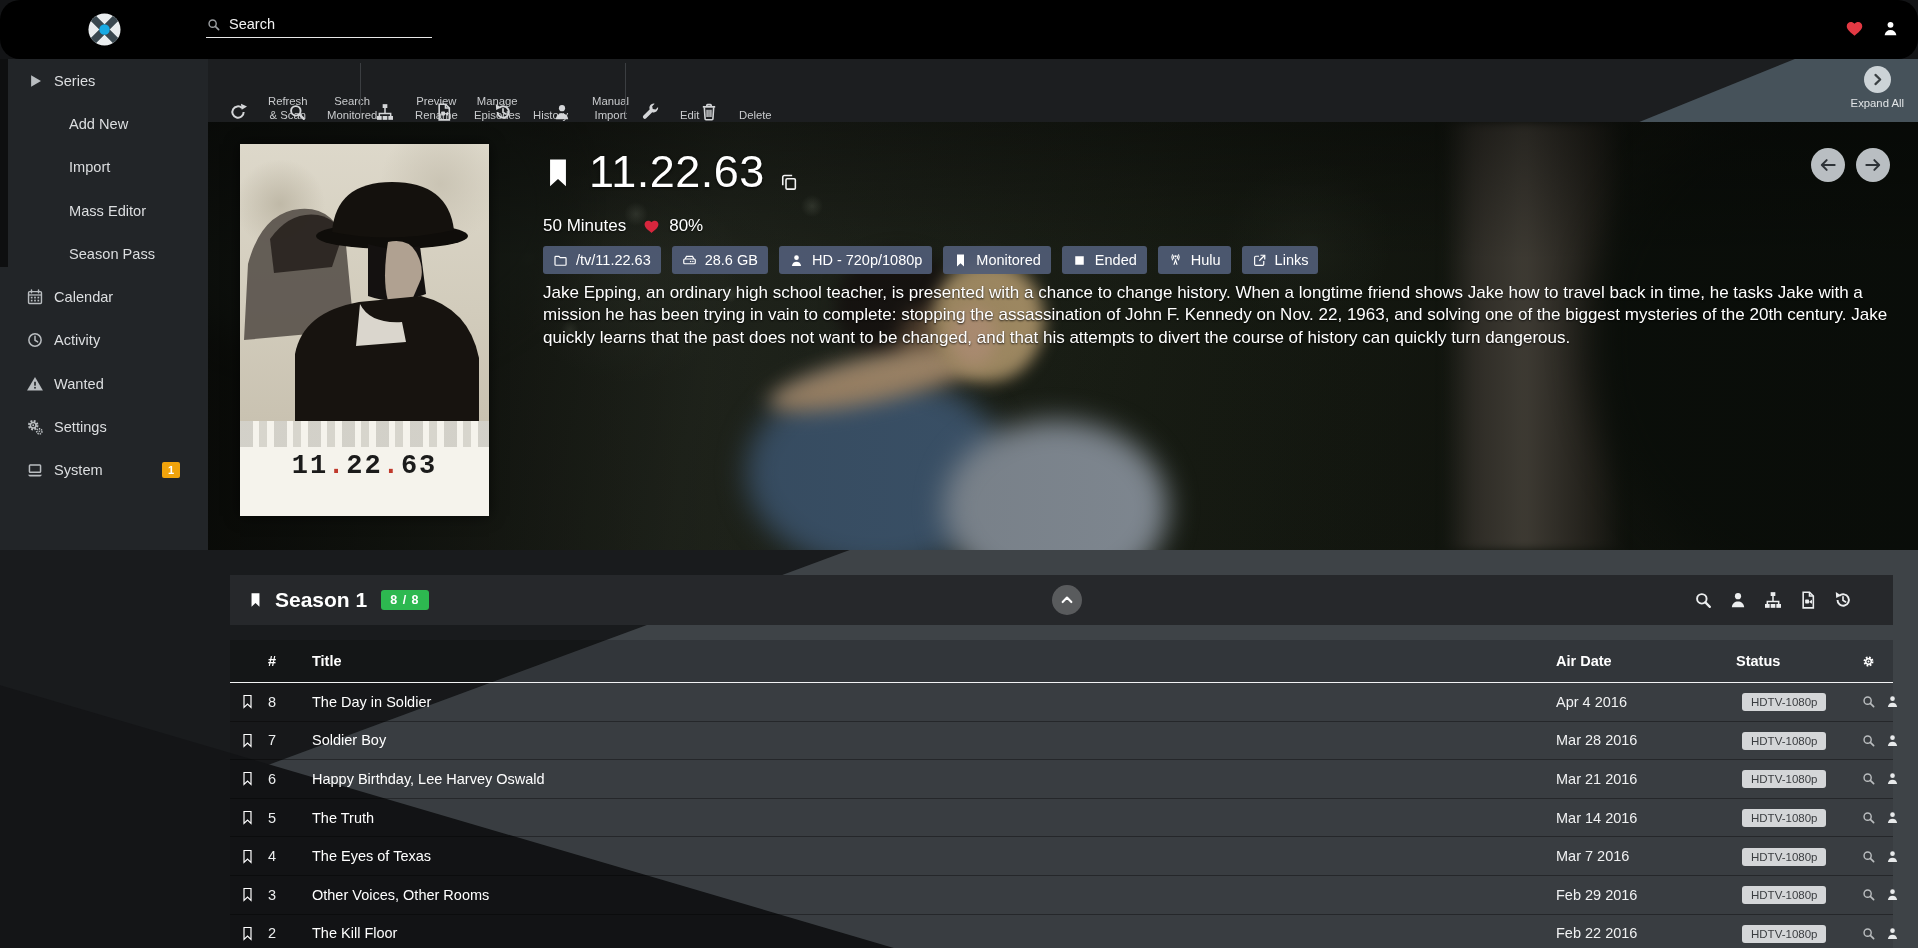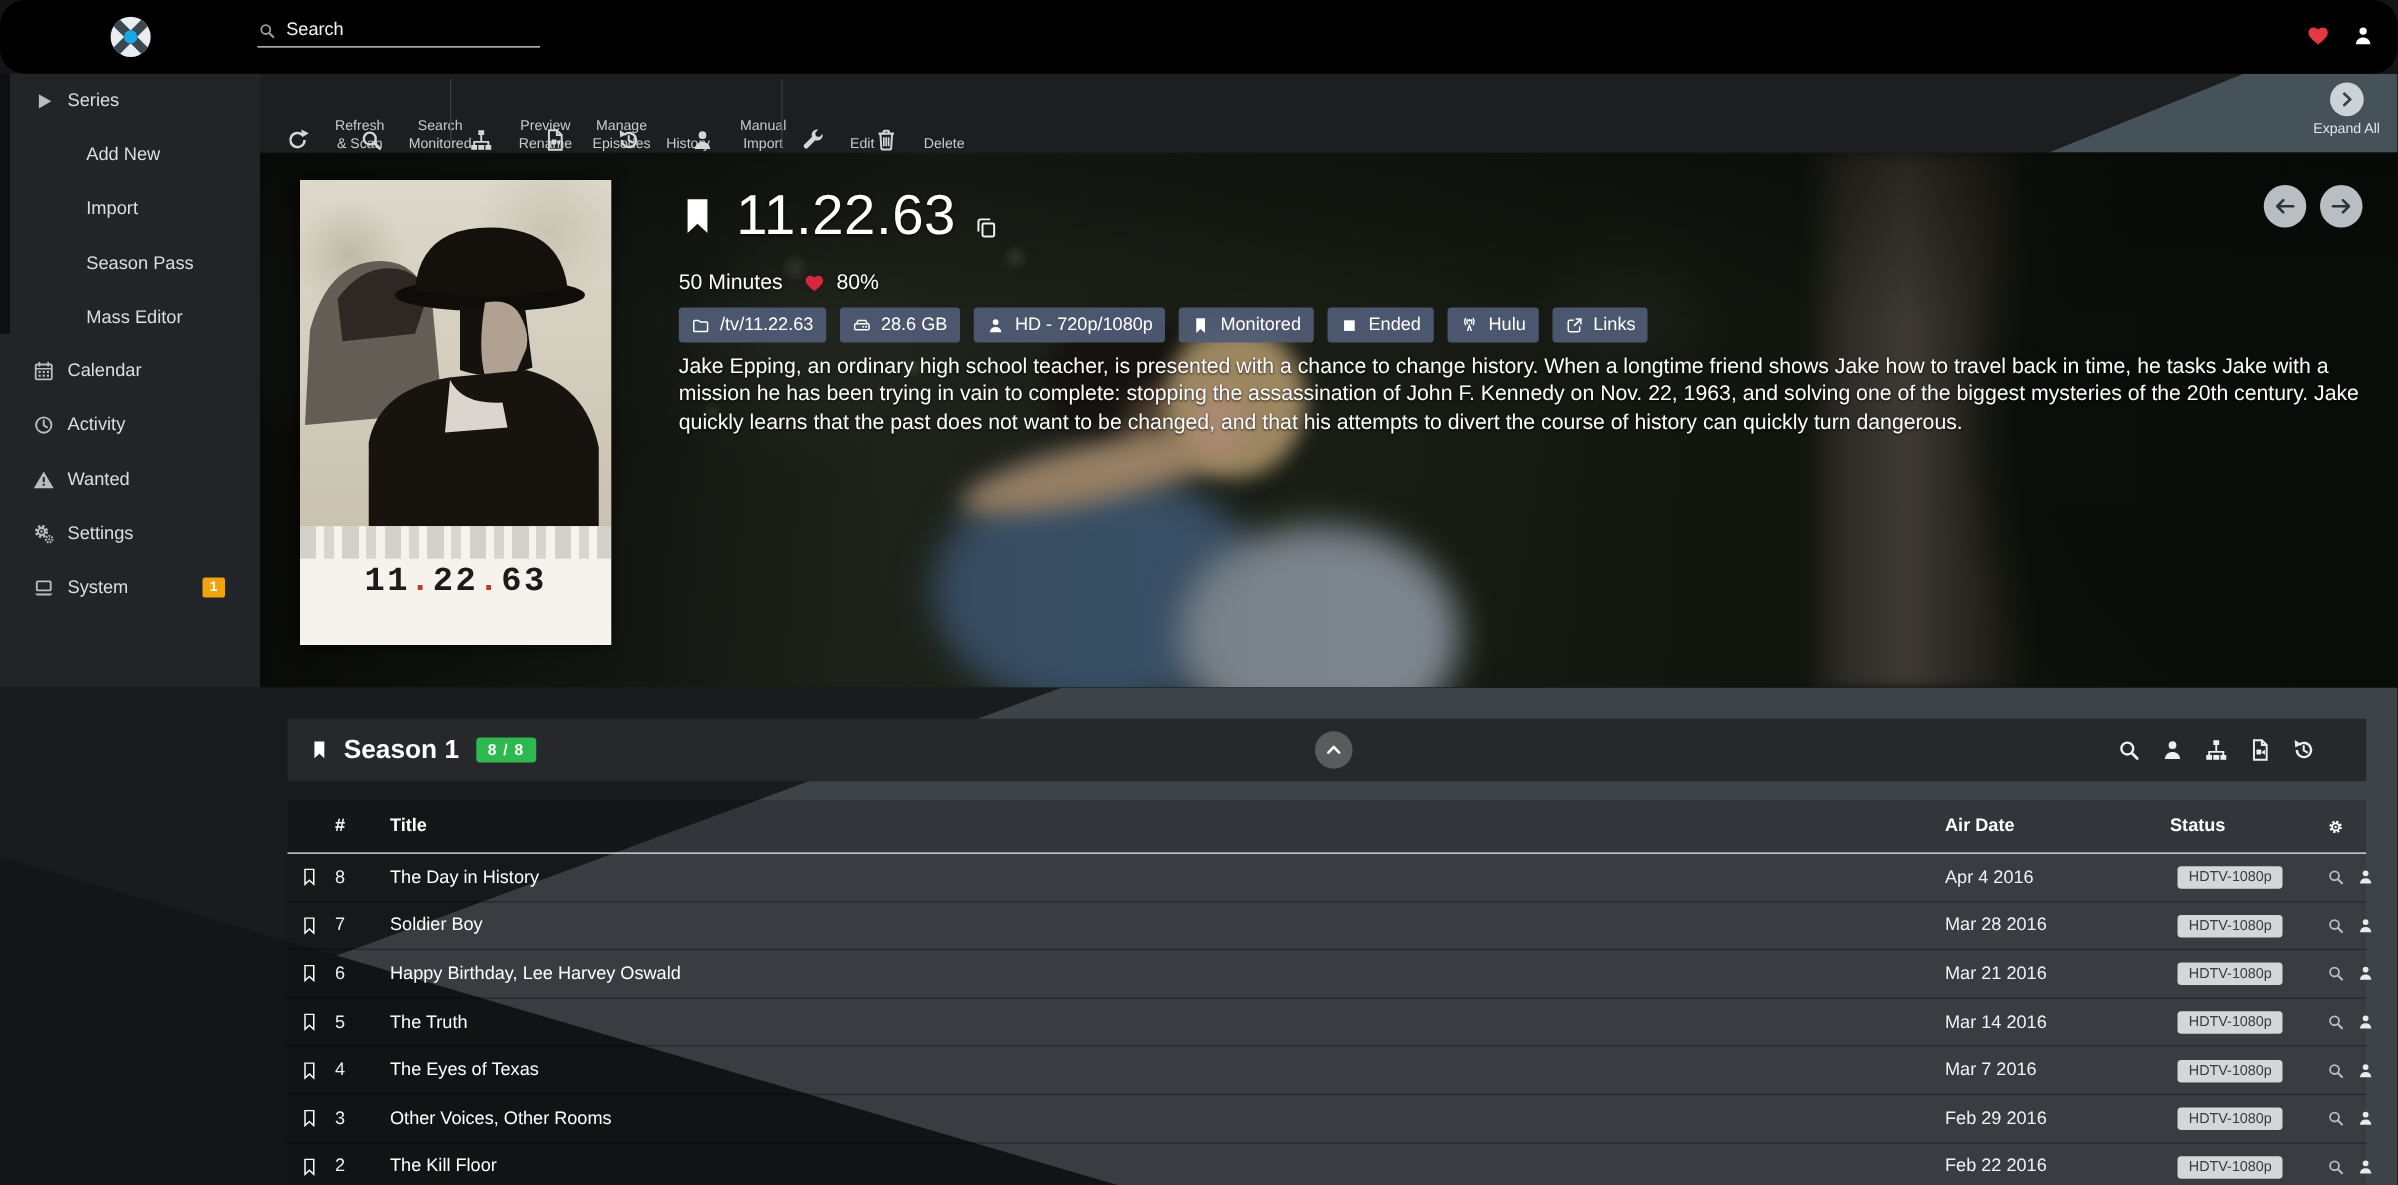--- a/index.html
+++ b/index.html
@@ -339,27 +339,27 @@
       </div>
 
       <div class="sn-item sub">
         <span class="sn-ic"></span>
         <span class="sn-label">Import</span>
 
       </div>
 
       <div class="sn-item sub">
         <span class="sn-ic"></span>
-        <span class="sn-label">Season Pass</span>
+        <span class="sn-label">Mass Editor</span>
 
       </div>
 
       <div class="sn-item sub">
         <span class="sn-ic"></span>
-        <span class="sn-label">Mass Editor</span>
+        <span class="sn-label">Season Pass</span>
 
       </div>
 
       <div class="sn-item">
         <span class="sn-ic">
           <svg class="ic" viewBox="0 0 24 24" aria-hidden="true">
             <use href="#i-calendar"></use>
           </svg>
         </span>
         <span class="sn-label">Calendar</span>
@@ -718,21 +718,21 @@
     </div>
     <div class="ep-body">
 
         <div class="ep-row">
           <span class="col-bm">
             <svg class="ic" viewBox="0 0 24 24" aria-hidden="true">
               <use href="#i-bookmark-o"></use>
             </svg>
           </span>
           <span class="col-num">8</span>
-          <span class="col-title">The Day in History</span>
+          <span class="col-title">The Day in Soldier</span>
           <span class="col-air">Apr 4 2016</span>
           <span><span class="st-badge">HDTV-1080p</span></span>
           <span class="col-actions">
             <span class="ra-ic ra-search">
               <svg class="ic" viewBox="0 0 24 24" aria-hidden="true">
                 <use href="#i-search"></use>
               </svg>
             </span>
             <span class="ra-ic ra-user">
               <svg class="ic" viewBox="0 0 24 24" aria-hidden="true">

